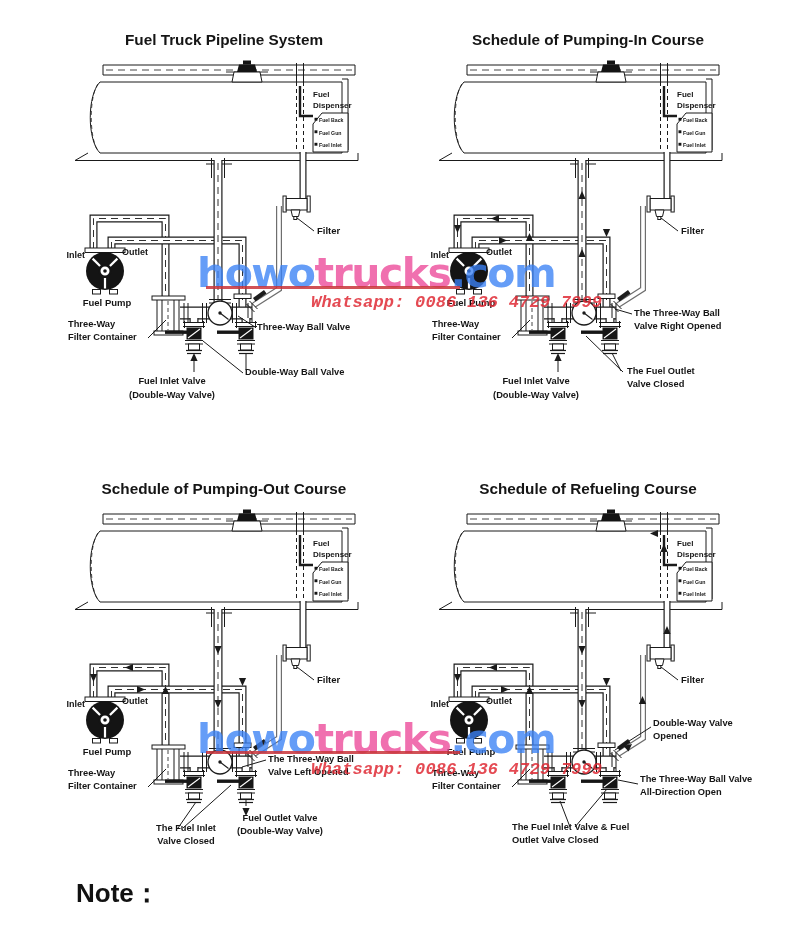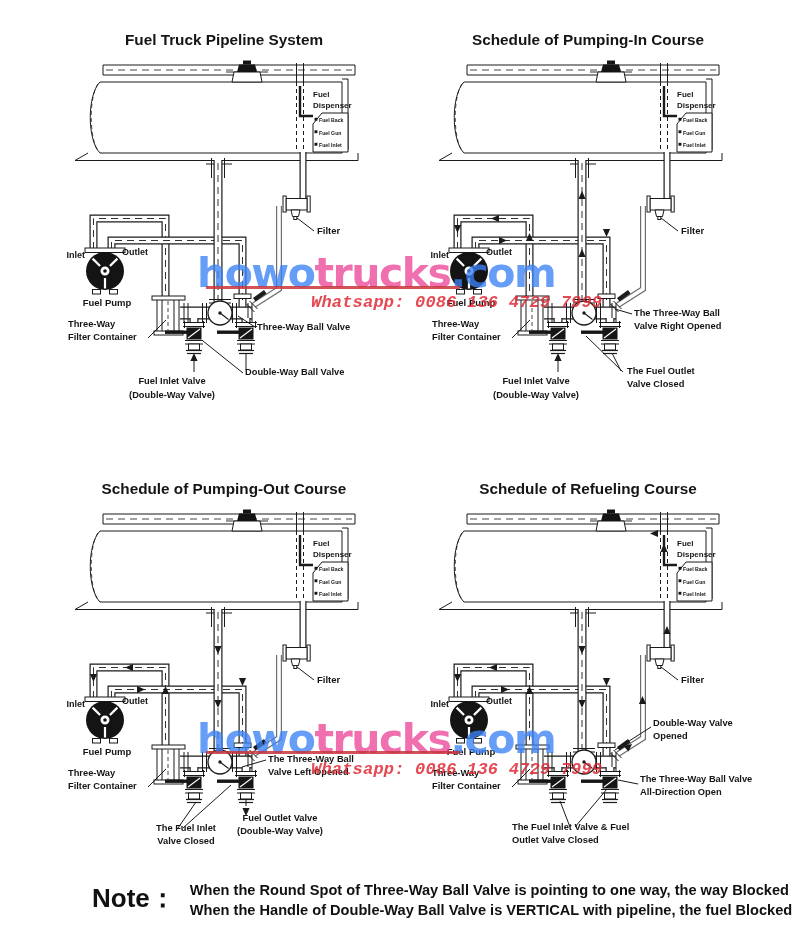--- a/index.html
+++ b/index.html
@@ -7,21 +7,21 @@
           font-family:"Liberation Sans",sans-serif;}
   svg.panel{position:absolute;overflow:visible;}
   svg text{font-family:"Liberation Sans",sans-serif;font-weight:bold;fill:#151515;}
   .wm-word{position:absolute;font-family:"DejaVu Sans",sans-serif;font-weight:bold;
            font-size:41px;letter-spacing:-1.5px;line-height:1;white-space:nowrap;opacity:.78;}
   .wm-word .red{color:#3b82f6;}
   .wm-word .gray{color:#ec4899;}
   .wm-underline{position:absolute;width:254px;height:3px;background:rgba(201,52,58,.85);}
   .wm-whats{position:absolute;font-weight:bold;font-style:italic;font-size:17px;
             color:rgba(223,42,53,.85);white-space:nowrap;letter-spacing:.2px;font-family:Liberation Mono, monospace;}
-  .note{position:absolute;left:92px;top:878px;display:flex;align-items:center;}
+  .note{position:absolute;left:76px;top:878px;display:flex;align-items:flex-end;}
   .note-label{font-weight:bold;font-size:26px;color:#111;line-height:1.2;}
   .note-lines{margin-left:14px;padding-top:3px;font-weight:bold;font-size:14.6px;
               color:#111;line-height:19.5px;white-space:nowrap;}
 </style>
 </head>
 <body>
 
 <div id="figure">
 
   <svg class="panel" id="panel0" style="left:0px;top:0px" width="400" height="412" viewBox="0 0 400 412">
@@ -723,18 +723,14 @@
   <div class="wm-word" style="left:197px;top:253px"><span class="red">howo</span><span class="gray">trucks</span><span class="red">.com</span></div>
   <div class="wm-underline" style="left:206px;top:286px"></div>
   <div class="wm-whats" style="left:311px;top:293px">Whatsapp: 0086 136 4729 7999</div>
 
   <div class="wm-word" style="left:197px;top:719px"><span class="red">howo</span><span class="gray">trucks</span><span class="red">.com</span></div>
   <div class="wm-underline" style="left:206px;top:751px"></div>
   <div class="wm-whats" style="left:311px;top:760px">Whatsapp: 0086 136 4729 7999</div>
 
   <div class="note">
     <span class="note-label">Note：</span>
-    <div class="note-lines">
-      <div>When the Round Spot of Three-Way Ball Valve is pointing to one way, the way Blocked</div>
-      <div>When the Handle of Double-Way Ball Valve is VERTICAL with pipeline, the fuel Blocked</div>
-    </div>
   </div>
 </div>
 
 </body></html>

